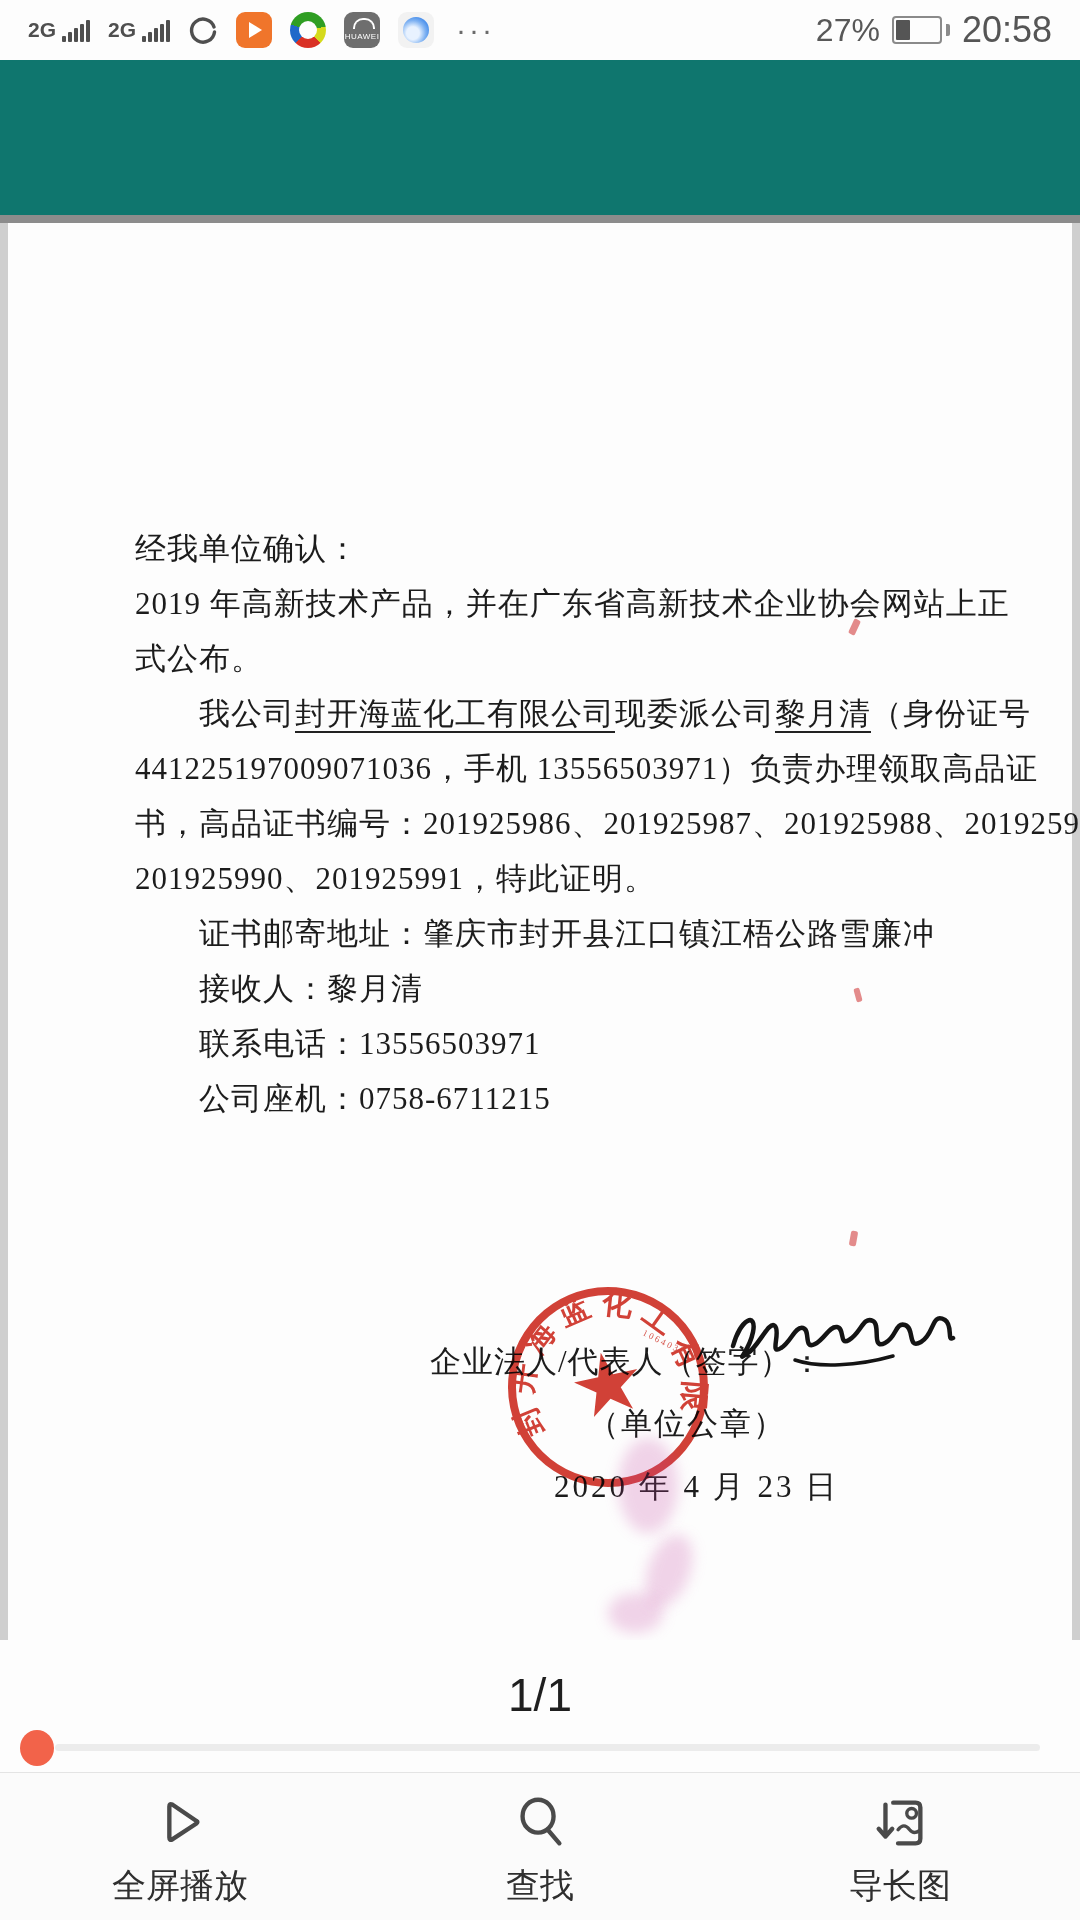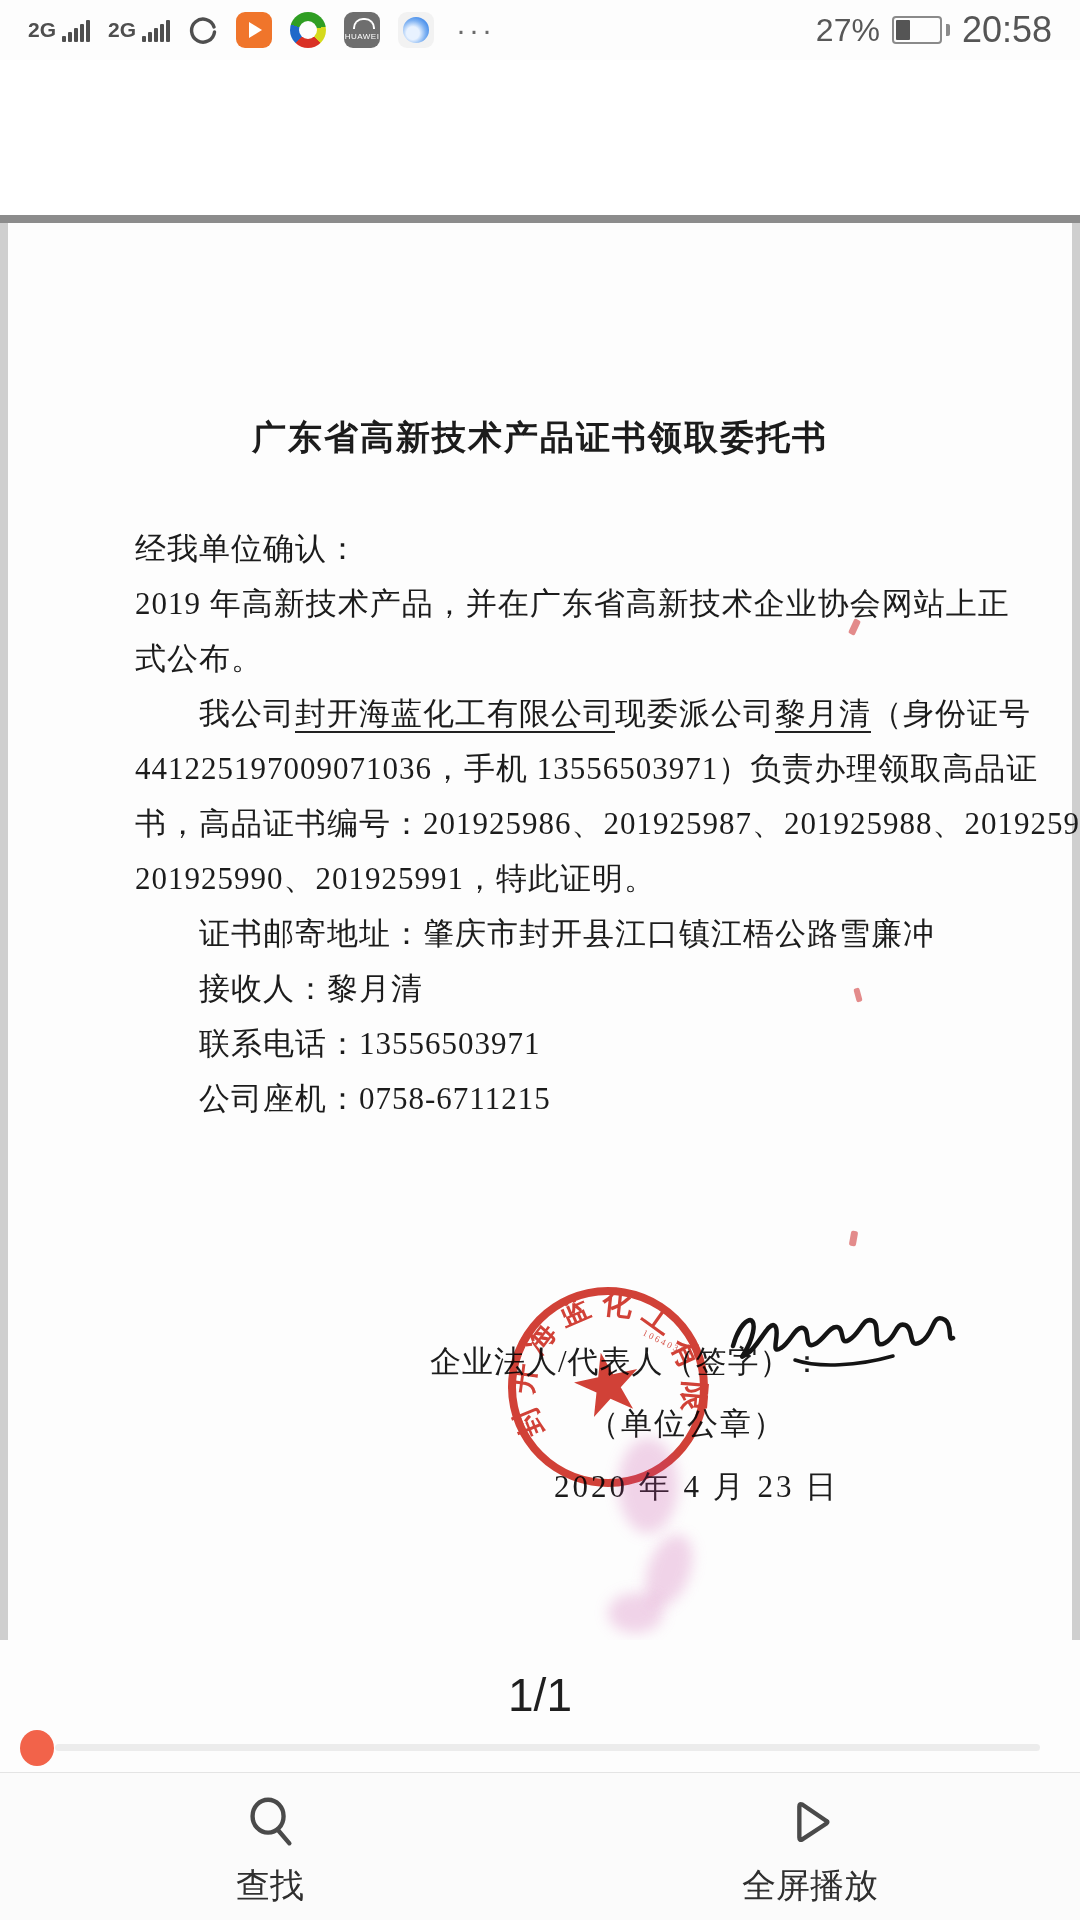--- a/index.html
+++ b/index.html
@@ -1,16 +1,16 @@
 <!DOCTYPE html>
 <html><head>
 <meta charset="utf-8">
 <style>
   html,body{margin:0;padding:0;background:#444;}
-  .screen{position:relative;width:1080px;height:1920px;background:#ffffff;overflow:hidden;
+  .screen{position:relative;width:1080px;height:1920px;background:#0f766e;overflow:hidden;
           font-family:"Liberation Sans","DejaVu Sans",sans-serif;}
   
   .statusbar{position:absolute;left:0;top:0;width:1080px;height:60px;background:#fdfdfd;
              display:flex;align-items:center;padding:0 28px;box-sizing:border-box;color:#4f4f4f;}
   .sb-left{display:flex;align-items:center;gap:18px;}
   .sig{display:flex;align-items:flex-end;gap:4px;}
   .sig .g{font-size:21px;font-weight:700;color:#4f4f4f;margin-right:2px;}
   .bars{display:flex;align-items:flex-end;gap:2px;}
   .bars i{display:block;width:4px;background:#4f4f4f;border-radius:1px;}
   .sync{width:30px;height:30px;}
@@ -123,21 +123,20 @@
         </span>
       <span class="batt-tip"></span>
       <span class="clock">20:58</span>
     </div>
   </div>
 
 
   <div class="pagetopstrip"></div>
   <div class="viewer">
     <div class="page">
-      <div class="doc-title">广东省高新技术产品证书领取委托书</div>
       <div class="doc-body">
           <div class="doc-line"><span>经我单位确认：</span></div>
           <div class="doc-line"><span>2019 年高新技术产品，并在广东省高新技术企业协会网站上正</span></div>
           <div class="doc-line"><span>式公布。</span></div>
           <div class="doc-line indent"><span>我公司</span><span class="u">封开海蓝化工有限公司</span><span>现委派公司</span><span class="u">黎月清</span><span>（身份证号</span></div>
           <div class="doc-line"><span>441225197009071036，手机 13556503971）负责办理领取高品证</span></div>
           <div class="doc-line"><span>书，高品证书编号：201925986、201925987、201925988、201925989、</span></div>
           <div class="doc-line"><span>201925990、201925991，特此证明。</span></div>
           <div class="doc-line indent"><span>证书邮寄地址：肇庆市封开县江口镇江梧公路雪廉冲</span></div>
           <div class="doc-line indent"><span>接收人：黎月清</span></div>
@@ -178,26 +177,35 @@
     <div class="page-ind">1/1</div>
     <div class="slider">
       <div class="track"></div>
       <div class="knob"></div>
     </div>
   </div>
 
   <div class="toolbar">
     <div class="tb-item">
       <svg viewBox="0 0 64 64">
+        <path d="M24,14 L49,31 Q51,32 49,33.5 L24,50 Q21,51.5 21,48 L21,16 Q21,12.5 24,14 Z" fill="none" stroke="#4a4a4a" stroke-width="4.5" stroke-linejoin="round"></path>
+      </svg>
+      <div class="tb-label">全屏播放</div>
+    </div>
+    <div class="tb-item">
+      <svg viewBox="0 0 64 64">
         <ellipse cx="30" cy="26" rx="16" ry="17" fill="none" stroke="#4a4a4a" stroke-width="4.5"></ellipse>
         <line x1="40" y1="40" x2="52" y2="54" stroke="#4a4a4a" stroke-width="4.5" stroke-linecap="round"></line>
       </svg>
       <div class="tb-label">查找</div>
     </div>
     <div class="tb-item">
       <svg viewBox="0 0 64 64">
-        <path d="M24,14 L49,31 Q51,32 49,33.5 L24,50 Q21,51.5 21,48 L21,16 Q21,12.5 24,14 Z" fill="none" stroke="#4a4a4a" stroke-width="4.5" stroke-linejoin="round"></path>
-      </svg>
-      <div class="tb-label">全屏播放</div>
+        <path d="M25,12 L48,12 Q53,12 53,17 L53,49 Q53,54 48,54 L30,54" fill="none" stroke="#4a4a4a" stroke-width="4.5" stroke-linecap="round"></path>
+        <circle cx="44" cy="23" r="5" fill="none" stroke="#4a4a4a" stroke-width="3.5"></circle>
+        <path d="M30,40 Q36,32 42,40 Q46,45 52,41" fill="none" stroke="#4a4a4a" stroke-width="3.5" stroke-linecap="round"></path>
+        <path d="M17,14 L17,46 M10,39 L17,47 L24,39" fill="none" stroke="#4a4a4a" stroke-width="4.5" stroke-linecap="round" stroke-linejoin="round"></path>
+      </svg>
+      <div class="tb-label">导长图</div>
     </div>
   </div>
 
 </div>
 
 </body></html>

